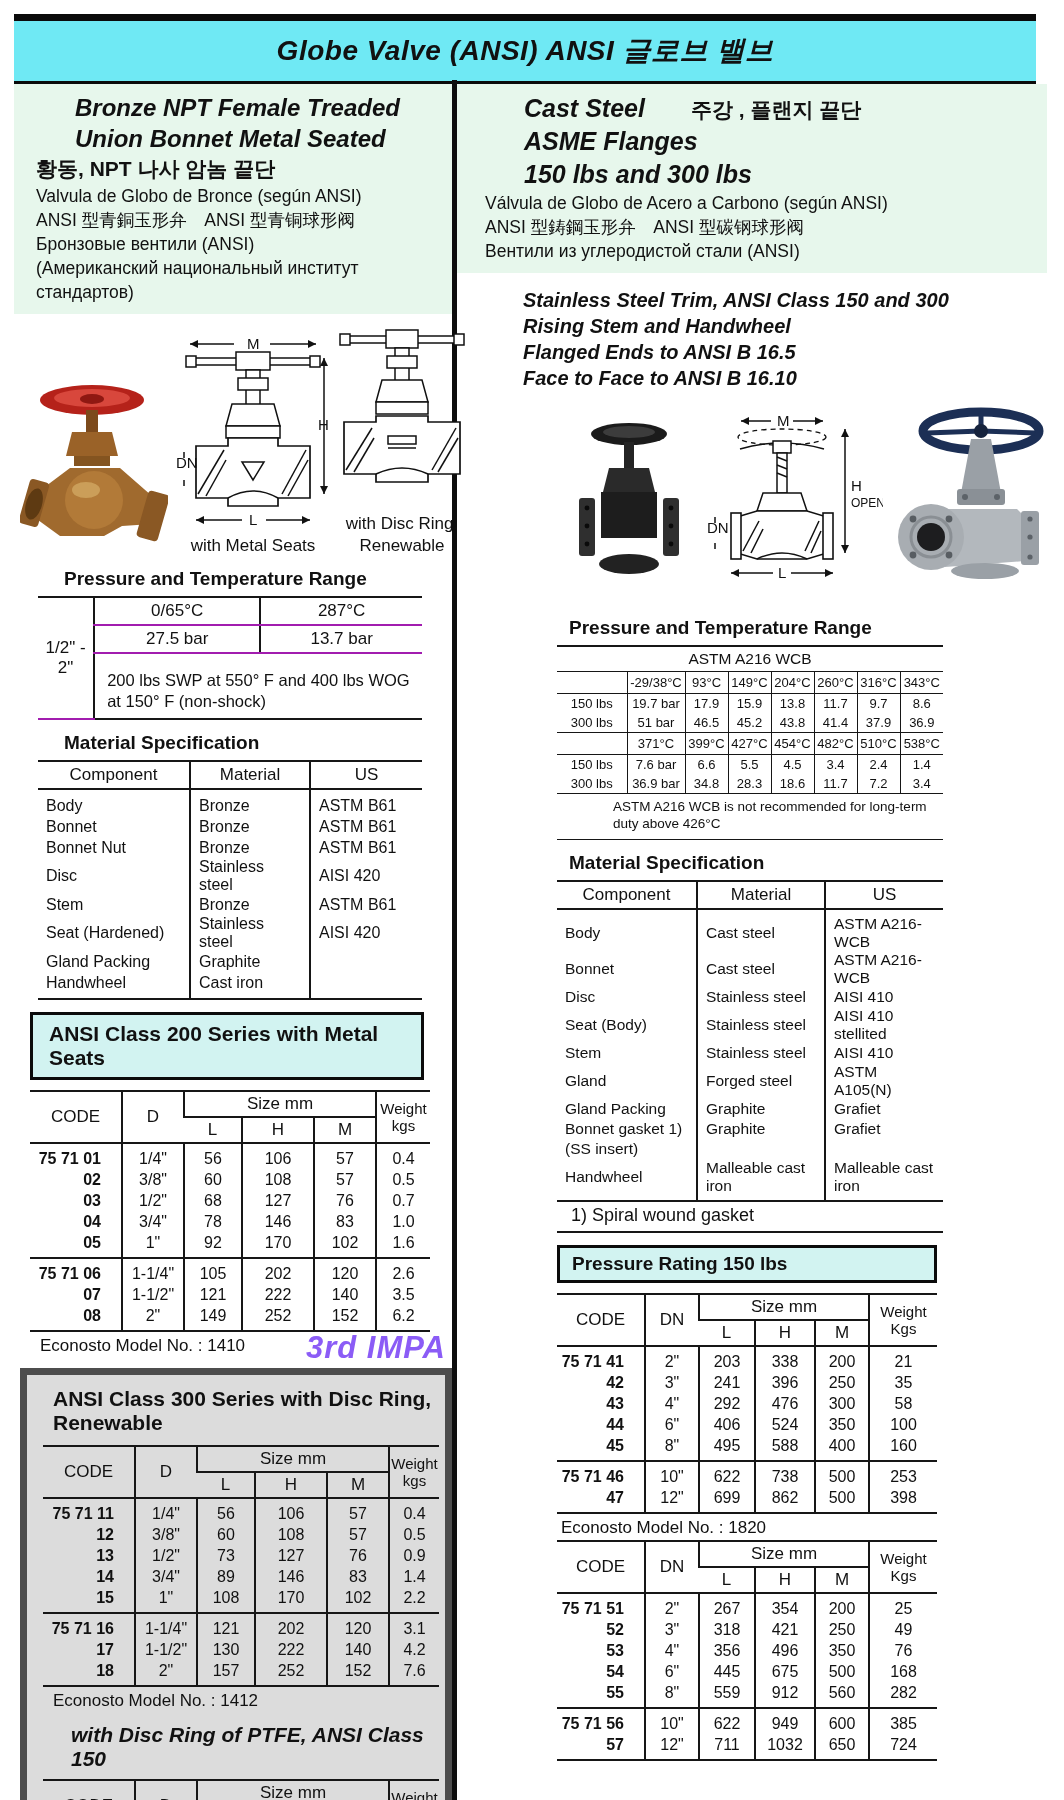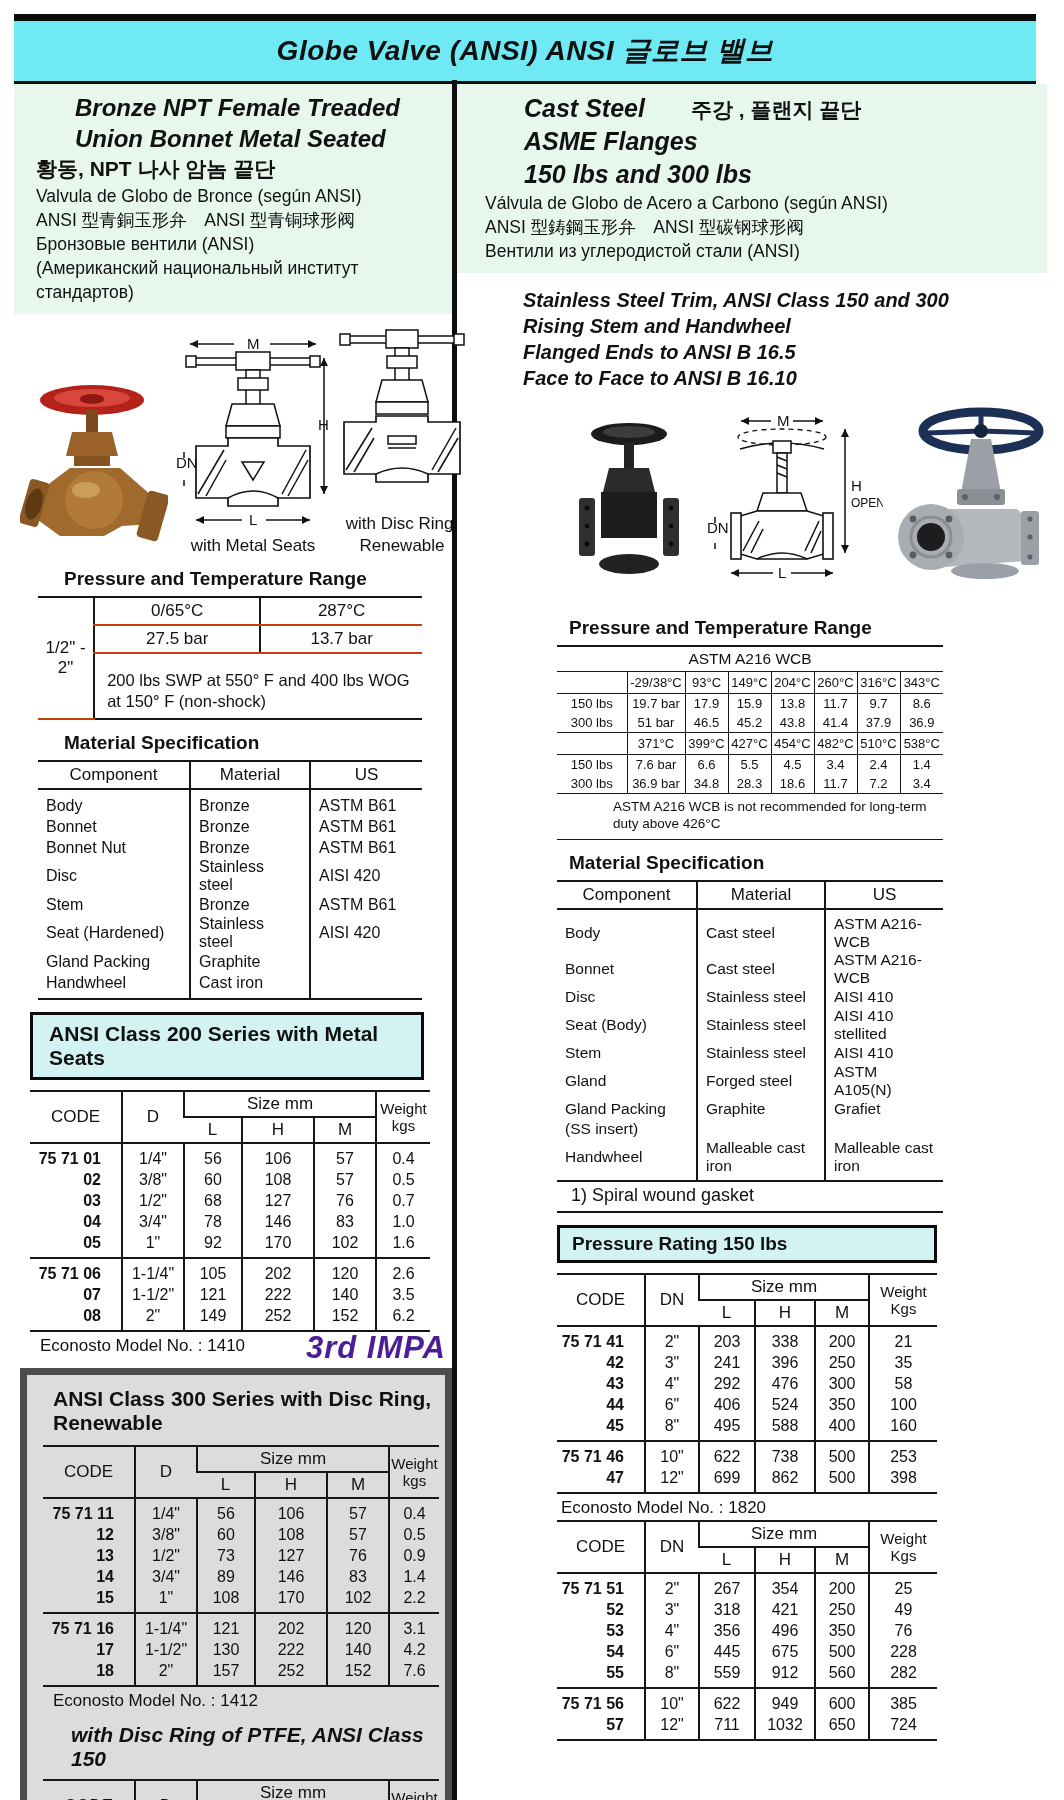--- a/index.html
+++ b/index.html
@@ -35,21 +35,21 @@
   .col-right .img-row{margin-left:118px;gap:10px;}
 
   
   .sec-h{font-size:19px;font-weight:700;margin:12px 0 6px 50px;}
   .col-right .sec-h{margin-left:112px;}
 
   
   .ptl{border-collapse:collapse;width:384px;margin-left:24px;border-top:2.5px solid #161616;border-bottom:2.5px solid #161616;}
   .ptl td{border-left:2px solid #161616;text-align:center;font-size:17px;padding:3px 4px;}
   .ptl td.lbl{border-left:none;}
-  .ptl tr:nth-child(1) td,.ptl tr:nth-child(2) td{border-bottom:2px solid #c2410c;}
+  .ptl tr:nth-child(1) td,.ptl tr:nth-child(2) td{border-bottom:2px solid #a21caf;}
   .ptl td.note{text-align:left;padding:16px 6px 6px 12px;font-size:16.5px;line-height:21px;}
 
   
   .mat-table{border-collapse:collapse;border-top:2.5px solid #161616;border-bottom:2.5px solid #161616;margin-left:24px;table-layout:fixed;width:384px;}
   .mat-table th{border-bottom:2px solid #161616;font-weight:400;font-size:17px;text-align:center;padding:3px 0;}
   .mat-table th + th,.mat-table td + td{border-left:2px solid #161616;}
   .mat-table td{font-size:16px;height:21px;padding:0 8px;vertical-align:middle;}
   .mat-table tbody tr:first-child td{padding-top:5px;}
   .mat-table tbody tr:last-child td{padding-bottom:5px;}
   .col-right .mat-table{margin-left:100px;width:386px;}
@@ -74,21 +74,21 @@
 
   .model-line{font-size:17px;margin:4px 0 2px 26px;}
   .col-right .model-line{margin-left:104px;}
 
   
   .gray-box{border:7px solid #4d4d4d;background:#dcdcdc;margin:2px 0 0 6px;width:432px;box-sizing:border-box;padding:10px 0 12px 8px;}
   .gray-box .box-title{font-size:21px;font-weight:700;margin:2px 0 10px 18px;}
   .gray-box .ptfe-title{font-size:21px;font-weight:700;font-style:italic;margin:12px 0 8px 36px;}
   .gray-box .size-table{margin-left:8px;background:#dcdcdc;}
   .gray-box .model-line{margin-left:18px;}
-  .impa{display:block;text-align:right;margin:-28px 6px 0 0;position:relative;z-index:3;color:#4c1d95;font-size:31px;font-weight:700;font-style:italic;letter-spacing:1px;}
+  .impa{display:block;text-align:right;margin:-28px 6px 0 0;position:relative;z-index:3;color:#8b5cf6;font-size:31px;font-weight:700;font-style:italic;letter-spacing:1px;}
 
   
   .ptr{border-collapse:collapse;table-layout:fixed;width:386px;margin-left:100px;border-top:2px solid #161616;}
   .ptr th,.ptr td{text-align:center;font-size:13px;padding:2px 0;}
   .ptr th + th,.ptr td + td{border-left:1.5px solid #161616;margin-left:11px;}
   .ptr th.span{border-bottom:1.5px solid #161616;font-weight:400;font-size:15.5px;padding:3px 0;}
   .ptr tbody.temp-head td{border-bottom:1.5px solid #161616;font-size:13px;padding:3px 0;}
   .ptr tbody.vals tr:last-child td{border-bottom:1.5px solid #161616;}
   .pt-note{width:386px;margin-left:100px;box-sizing:border-box;border-bottom:1.5px solid #161616;font-size:13.5px;line-height:17px;padding:4px 0 7px 56px;}
 
@@ -746,20 +746,25 @@
             <td>Gland</td>
             <td>Forged steel</td>
             <td>ASTM A105(N)</td>
           </tr>
           <tr>
             <td>Gland Packing</td>
             <td>Graphite</td>
             <td>Grafiet</td>
           </tr>
           <tr>
+            <td>Bonnet gasket 1)</td>
+            <td>Graphite</td>
+            <td>Grafiet</td>
+          </tr>
+          <tr>
             <td>(SS insert)</td>
             <td></td>
             <td></td>
           </tr>
           <tr>
             <td>Handwheel</td>
             <td>Malleable cast iron</td>
             <td>Malleable cast iron</td>
           </tr>
         </tbody>
@@ -900,21 +905,21 @@
             <td>496</td>
             <td>350</td>
             <td>76</td>
           </tr>
           <tr>
             <td>54</td>
             <td>6"</td>
             <td>445</td>
             <td>675</td>
             <td>500</td>
-            <td>228</td>
+            <td>168</td>
           </tr>
           <tr>
             <td>55</td>
             <td>8"</td>
             <td>559</td>
             <td>912</td>
             <td>560</td>
             <td>282</td>
           </tr>
         </tbody>

